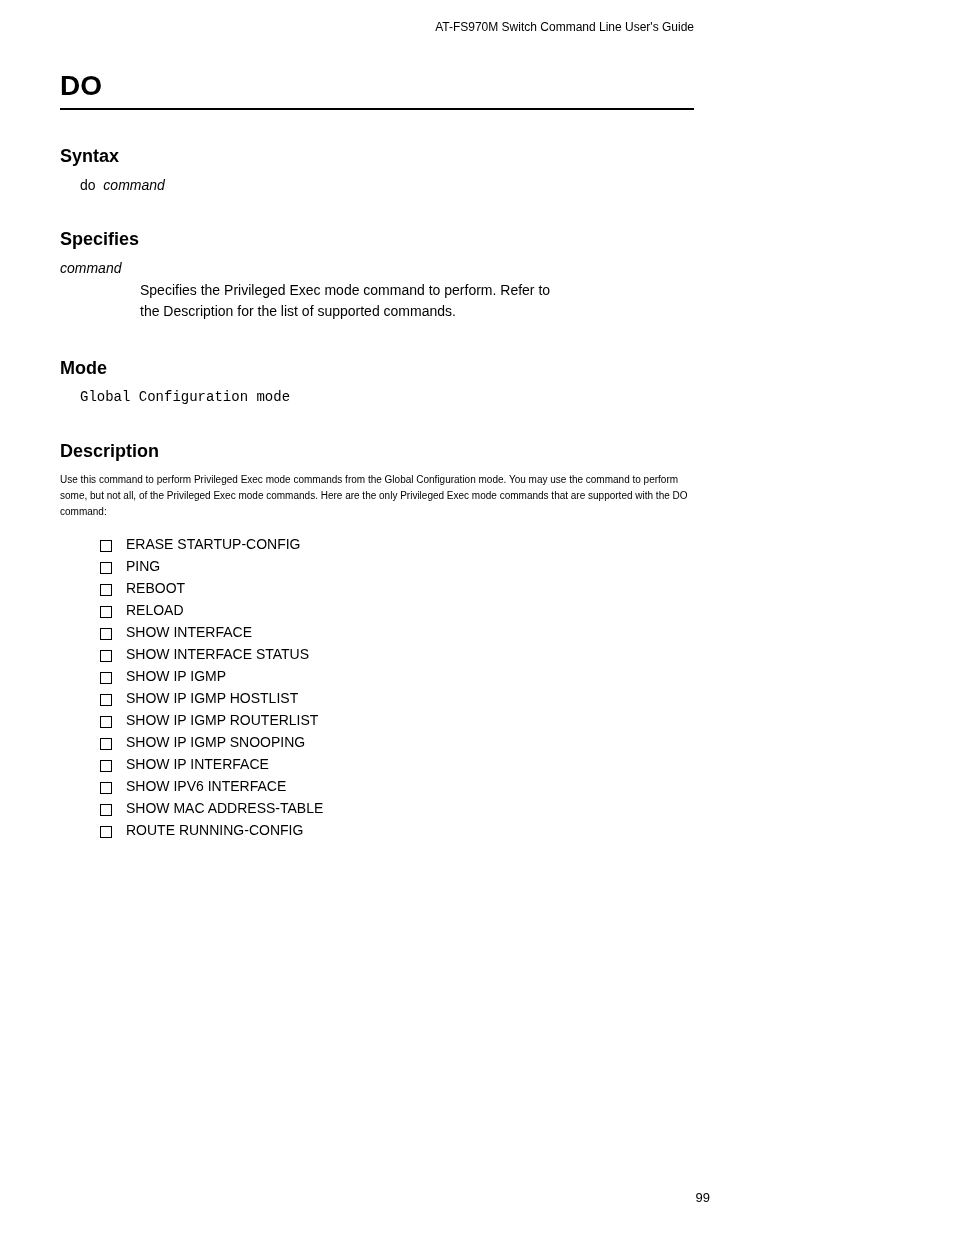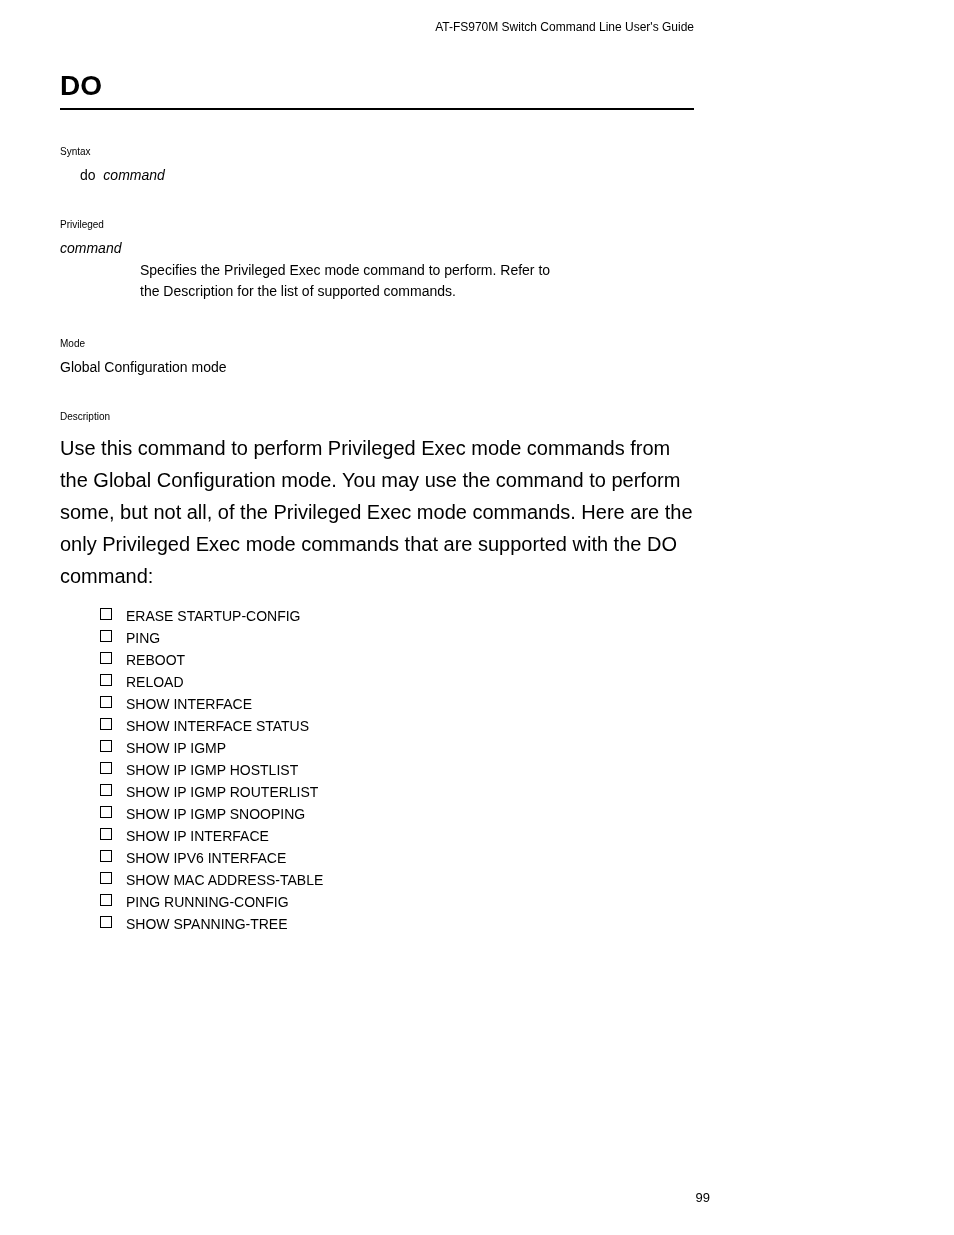--- a/index.html
+++ b/index.html
@@ -45,22 +45,22 @@
       margin-bottom: 6px;
     }
 
     .title-rule {
       border: none;
       border-top: 2px solid #000;
       margin-bottom: 24px;
     }
 
     .section-heading {
-      font-size: 10px;
-      font-weight: normal;
+      font-size: 18px;
+      font-weight: bold;
       margin-bottom: 10px;
       margin-top: 36px;
     }
 
     .syntax-line {
       font-family: Arial, Helvetica, sans-serif;
       font-size: 14px;
       margin-left: 20px;
       margin-bottom: 16px;
     }
@@ -83,38 +83,40 @@
     }
 
     .param-description {
       margin-left: 80px;
       font-size: 14px;
       line-height: 1.5;
       margin-bottom: 4px;
     }
 
     .mode-value {
+      margin-left: 20px;
       font-size: 14px;
       margin-bottom: 16px;
+      font-family: Liberation Mono, monospace;
     }
 
     .description-text {
-      font-size: 20px;
+      font-size: 10px;
       line-height: 1.6;
       margin-bottom: 16px;
     }
 
     .command-list {
       list-style: none;
       margin-left: 40px;
     }
 
     .command-list li {
       display: flex;
-      align-items: flex-start;
+      align-items: flex-end;
       margin-bottom: 6px;
       font-size: 14px;
     }
 
     .list-bullet {
       width: 12px;
       height: 12px;
       border: 1.5px solid #000;
       margin-right: 14px;
       flex-shrink: 0;
@@ -146,21 +148,21 @@
     <hr class="title-rule">
   </div>
 
   <div class="section-heading">Syntax</div>
 
   <div class="syntax-line">
     <span class="cmd-fixed">do</span>
     &nbsp;<span class="cmd-italic">command</span>
   </div>
 
-  <div class="section-heading">Privileged</div>
+  <div class="section-heading">Specifies</div>
 
   <div class="param-name">command</div>
   <div class="param-description">
     <span>Specifies the Privileged Exec mode command to perform. Refer to</span><br>
     <span>the Description for the list of supported commands.</span>
   </div>
 
   <div class="section-heading">Mode</div>
   <div class="mode-value">Global Configuration mode</div>
 
@@ -215,23 +217,19 @@
       <li>
         <span class="list-bullet"></span>
         <span class="command-text">SHOW IPV6 INTERFACE</span>
       </li>
       <li>
         <span class="list-bullet"></span>
         <span class="command-text">SHOW MAC ADDRESS-TABLE</span>
       </li>
       <li>
         <span class="list-bullet"></span>
-        <span class="command-text">PING RUNNING-CONFIG</span>
-      </li>
-      <li>
-        <span class="list-bullet"></span>
-        <span class="command-text">SHOW SPANNING-TREE</span>
+        <span class="command-text">ROUTE RUNNING-CONFIG</span>
       </li>
     </ul>
 
   <div class="page-number">99</div>
 
 </div>
 
 </body></html>

